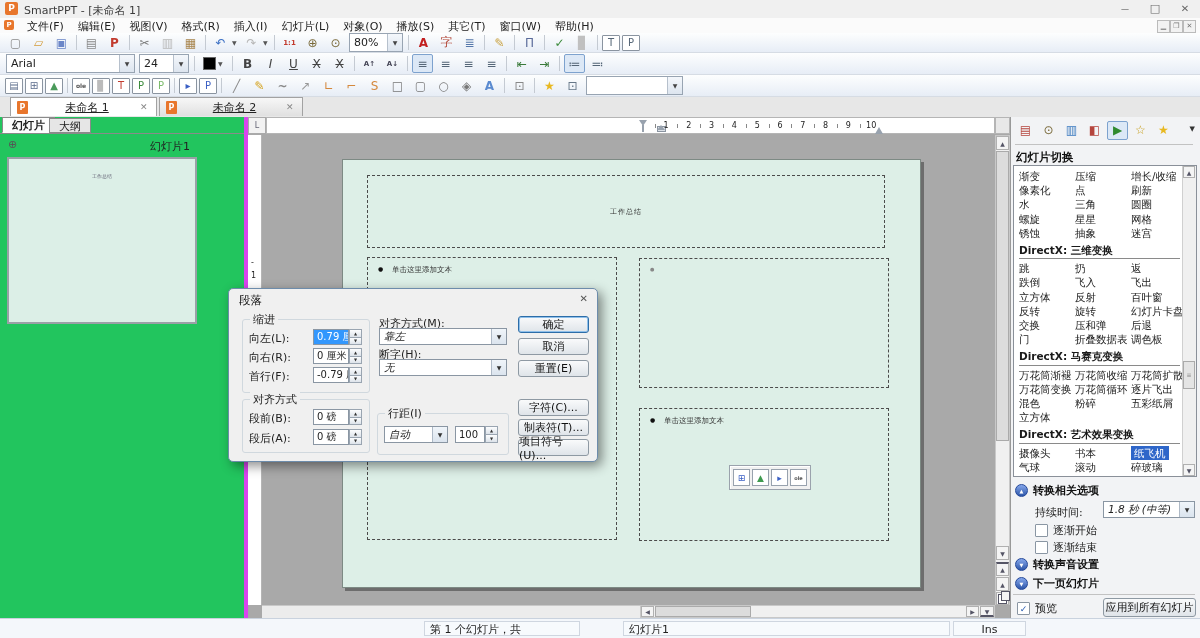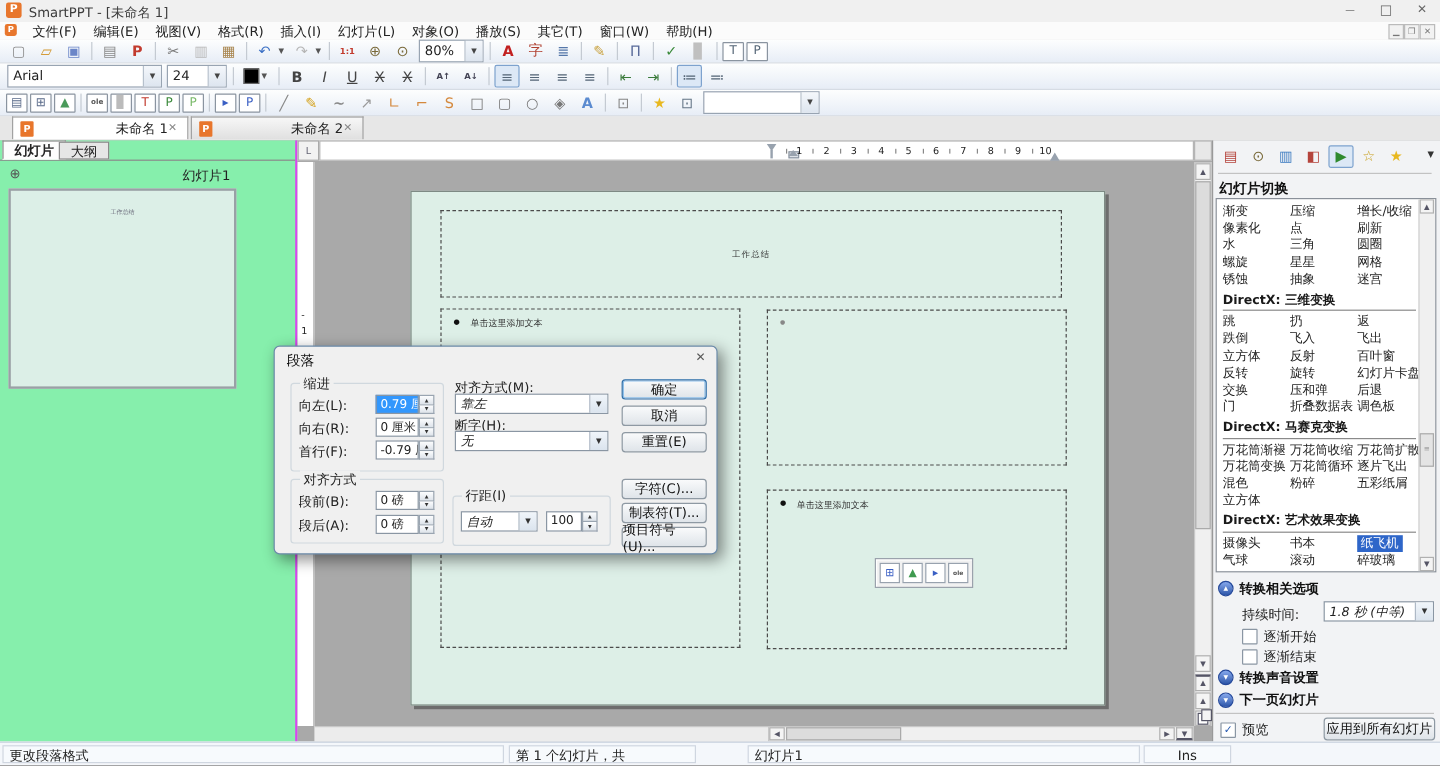--- a/index.html
+++ b/index.html
@@ -39,23 +39,23 @@
   .tb-combo .ddb::after{content:"▼";font-size:6px;color:#444;}
   #color-btn{display:inline-flex;align-items:center;height:17px;margin:0 2px;border:1px solid transparent;}
   #color-swatch{width:11px;height:11px;background:#000;border:1px solid #666;margin:0 2px;}
   
   #tabrow{left:0;top:97px;width:1200px;height:20px;background:#e7e7e7;border-bottom:1px solid #b0b0b0;}
   .doctab{position:absolute;top:0;height:19px;border:1px solid #a2a2a2;border-bottom:none;display:flex;
           align-items:center;font-size:11px;box-sizing:border-box;}
   .doctab.active{background:#fff;} .doctab.inactive{background:linear-gradient(#f7f7f7,#e0e0e0);}
   .doctab .ticon{width:11px;height:13px;background:#e8762c;border-radius:1px;color:#fff;font-size:8px;font-weight:bold;
           text-align:center;line-height:13px;margin:0 6px;}
-  .doctab .tlabel{flex:1;text-align:right;} .tclose{width:16px;color:#888;font-size:9px;} .tclose::after{content:"✕";}
-  
-  #leftpanel{left:0;top:117px;width:248px;height:501px;background:#86efac;border-right:2px solid #d946ef;box-sizing:border-box;}
+  .doctab .tlabel{flex:1;text-align:center;text-decoration:underline;} .tclose{width:16px;color:#888;font-size:9px;} .tclose::after{content:"✕";}
+  
+  #leftpanel{left:0;top:117px;width:248px;height:501px;background:#22c55e;border-right:4px solid #d946ef;box-sizing:border-box;}
   .navtab{position:absolute;top:0;height:16px;padding:0 9px;border:1px solid #8a8a8a;font-size:11px;line-height:16px;box-sizing:border-box;}
   .navtab.active{background:#fdfdfd;font-weight:bold;border-bottom:1px solid #fdfdfd;}
   .navtab.inactive{background:#e6e6e6;top:1px;height:15px;}
   #navline{position:absolute;left:0;top:16px;width:100%;height:1px;background:#8a8a8a;}
   #expander{position:absolute;left:8px;top:21px;font-size:11px;color:#555;}
   #slide-label{position:absolute;right:54px;top:22px;font-size:11px;color:#222;}
   #thumb{position:absolute;left:7px;top:40px;width:186px;height:163px;background:#dcefe7;border:2px solid #9aa0a6;}
   #thumb-title{position:absolute;left:0;top:14px;width:100%;text-align:center;font-size:5px;color:#667;}
   
   #canvasbg{left:248px;top:117px;width:762px;height:501px;background:#a9a9a9;}
@@ -526,21 +526,20 @@
     </div>
     <span id="panel-hr2"></span>
     <div class="optrow" style="left:6px;top:484px">
       <span class="chk on"></span>
       <span>预览</span>
     </div>
     <div class="btn" style="left:92px;top:481px;width:93px;height:19px">应用到所有幻灯片</div>
   </div>
 
   <div id="statusbar" class="abs">
-    <span class="stcell" style="left:2px;width:418px">更改段落格式</span>
     <span class="stcell" style="left:424px;width:156px">第 1 个幻灯片，共</span>
     <span class="stcell" style="left:623px;width:327px">幻灯片1</span>
     <span class="stcell" style="left:953px;width:73px;text-align:center">Ins</span>
   </div>
 
   <div id="dialog" class="abs">
     <span id="dlg-title">段落</span>
     <span id="dlg-close"></span>
 
     <div class="grp" style="left:13px;top:30px;width:126px;height:72px">

